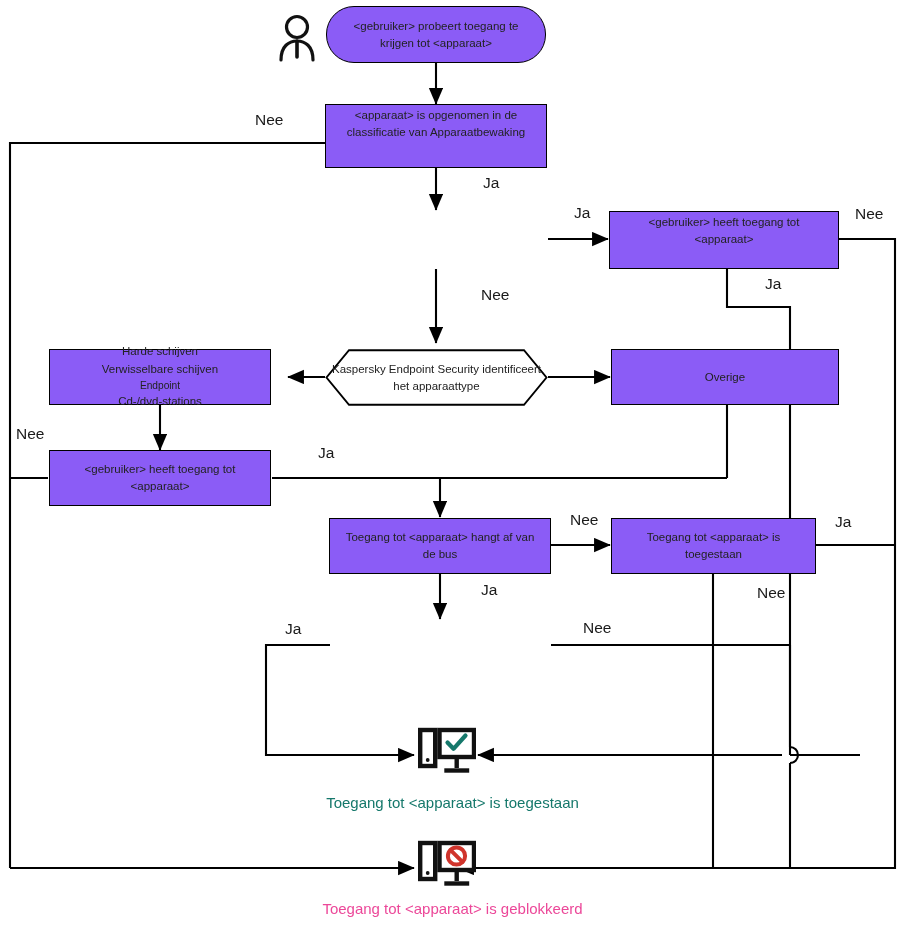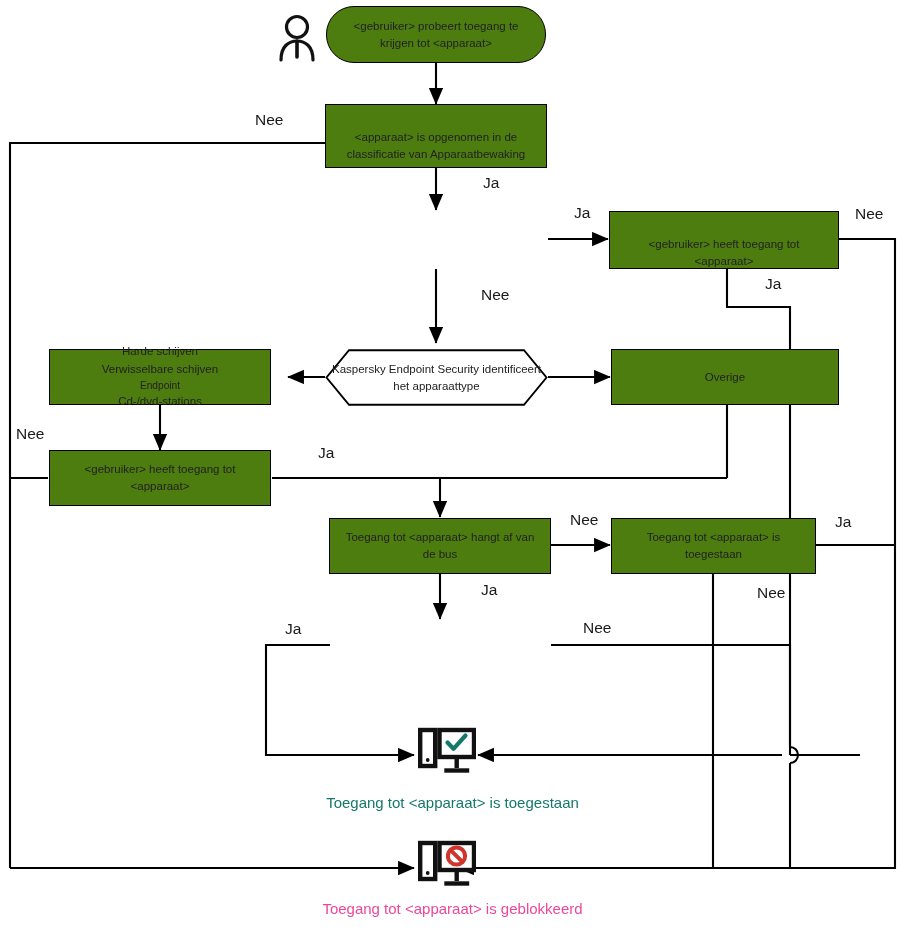--- a/index.html
+++ b/index.html
@@ -1,22 +1,22 @@
 <!DOCTYPE html>
 <html><head>
 <meta charset="utf-8">
 <style>
   html,body{margin:0;padding:0;background:#ffffff;}
   body{font-family:"Liberation Sans","DejaVu Sans",sans-serif;}
   #stage{position:relative;width:905px;height:948px;background:#fff;overflow:hidden;}
   #wires{position:absolute;left:0;top:0;width:905px;height:948px;}
-  .node{position:absolute;box-sizing:border-box;border:1.6px solid #000;background:#4d7c0f;
+  .node{position:absolute;box-sizing:border-box;border:1.6px solid #000;background:#8b5cf6;
         display:flex;align-items:center;justify-content:center;text-align:center;
         font-size:11.5px;color:#222;line-height:1.45;padding:4px 8px;}
-  .node.toptext{align-items:flex-start;padding-top:24px;}
+  .node.toptext{align-items:flex-start;padding-top:2px;}
   .start{border-radius:28px;}
   .edge-label{position:absolute;font-size:15.5px;color:#1a1a1a;white-space:nowrap;}
   .caption{position:absolute;font-size:15px;white-space:nowrap;text-align:center;}
   .icon-term{position:absolute;}
   .listnode{flex-direction:column;line-height:1.5;}
   .listnode .l-sm{font-size:10.2px;}
   .hex{position:absolute;}
   .hex .hex-text{position:absolute;left:0;top:0;width:100%;height:100%;
         display:flex;align-items:center;justify-content:center;text-align:center;
         font-size:11.5px;color:#222;line-height:1.45;}

